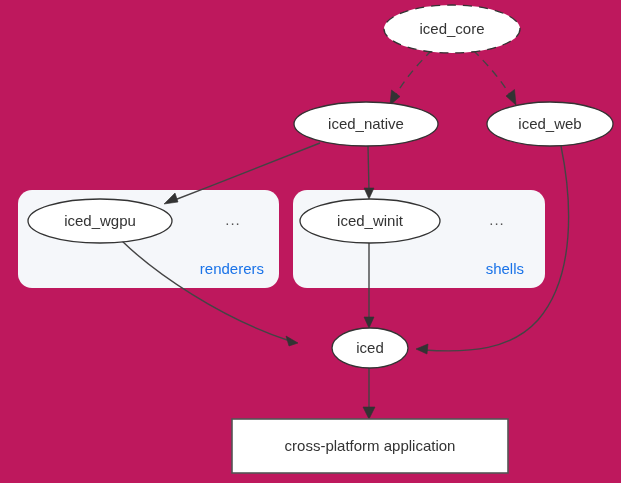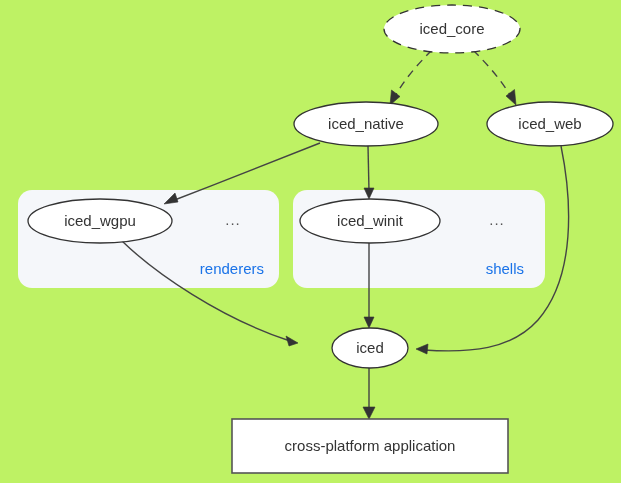--- a/index.html
+++ b/index.html
@@ -7,21 +7,21 @@
     padding: 0;
     background: #ffffff;
   }
   body {
     font-family: "Liberation Sans", sans-serif;
   }
   #canvas {
     position: relative;
     width: 621px;
     height: 483px;
-    background: #bef264;
+    background: #be185d;
     overflow: hidden;
   }
   #graph-svg {
     position: absolute;
     left: 0;
     top: 0;
     width: 621px;
     height: 483px;
   }
   .node-ellipse {

